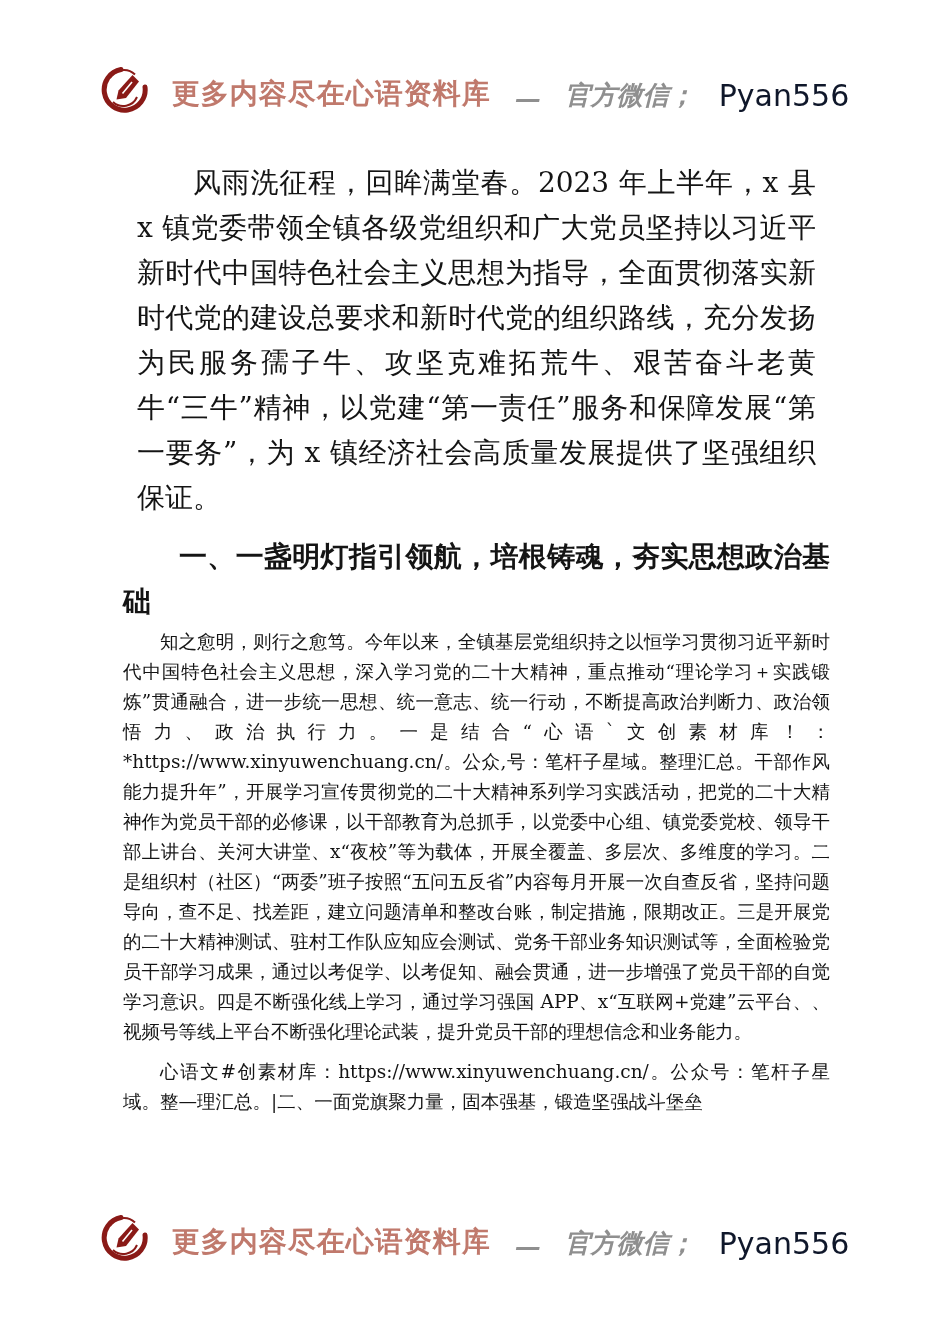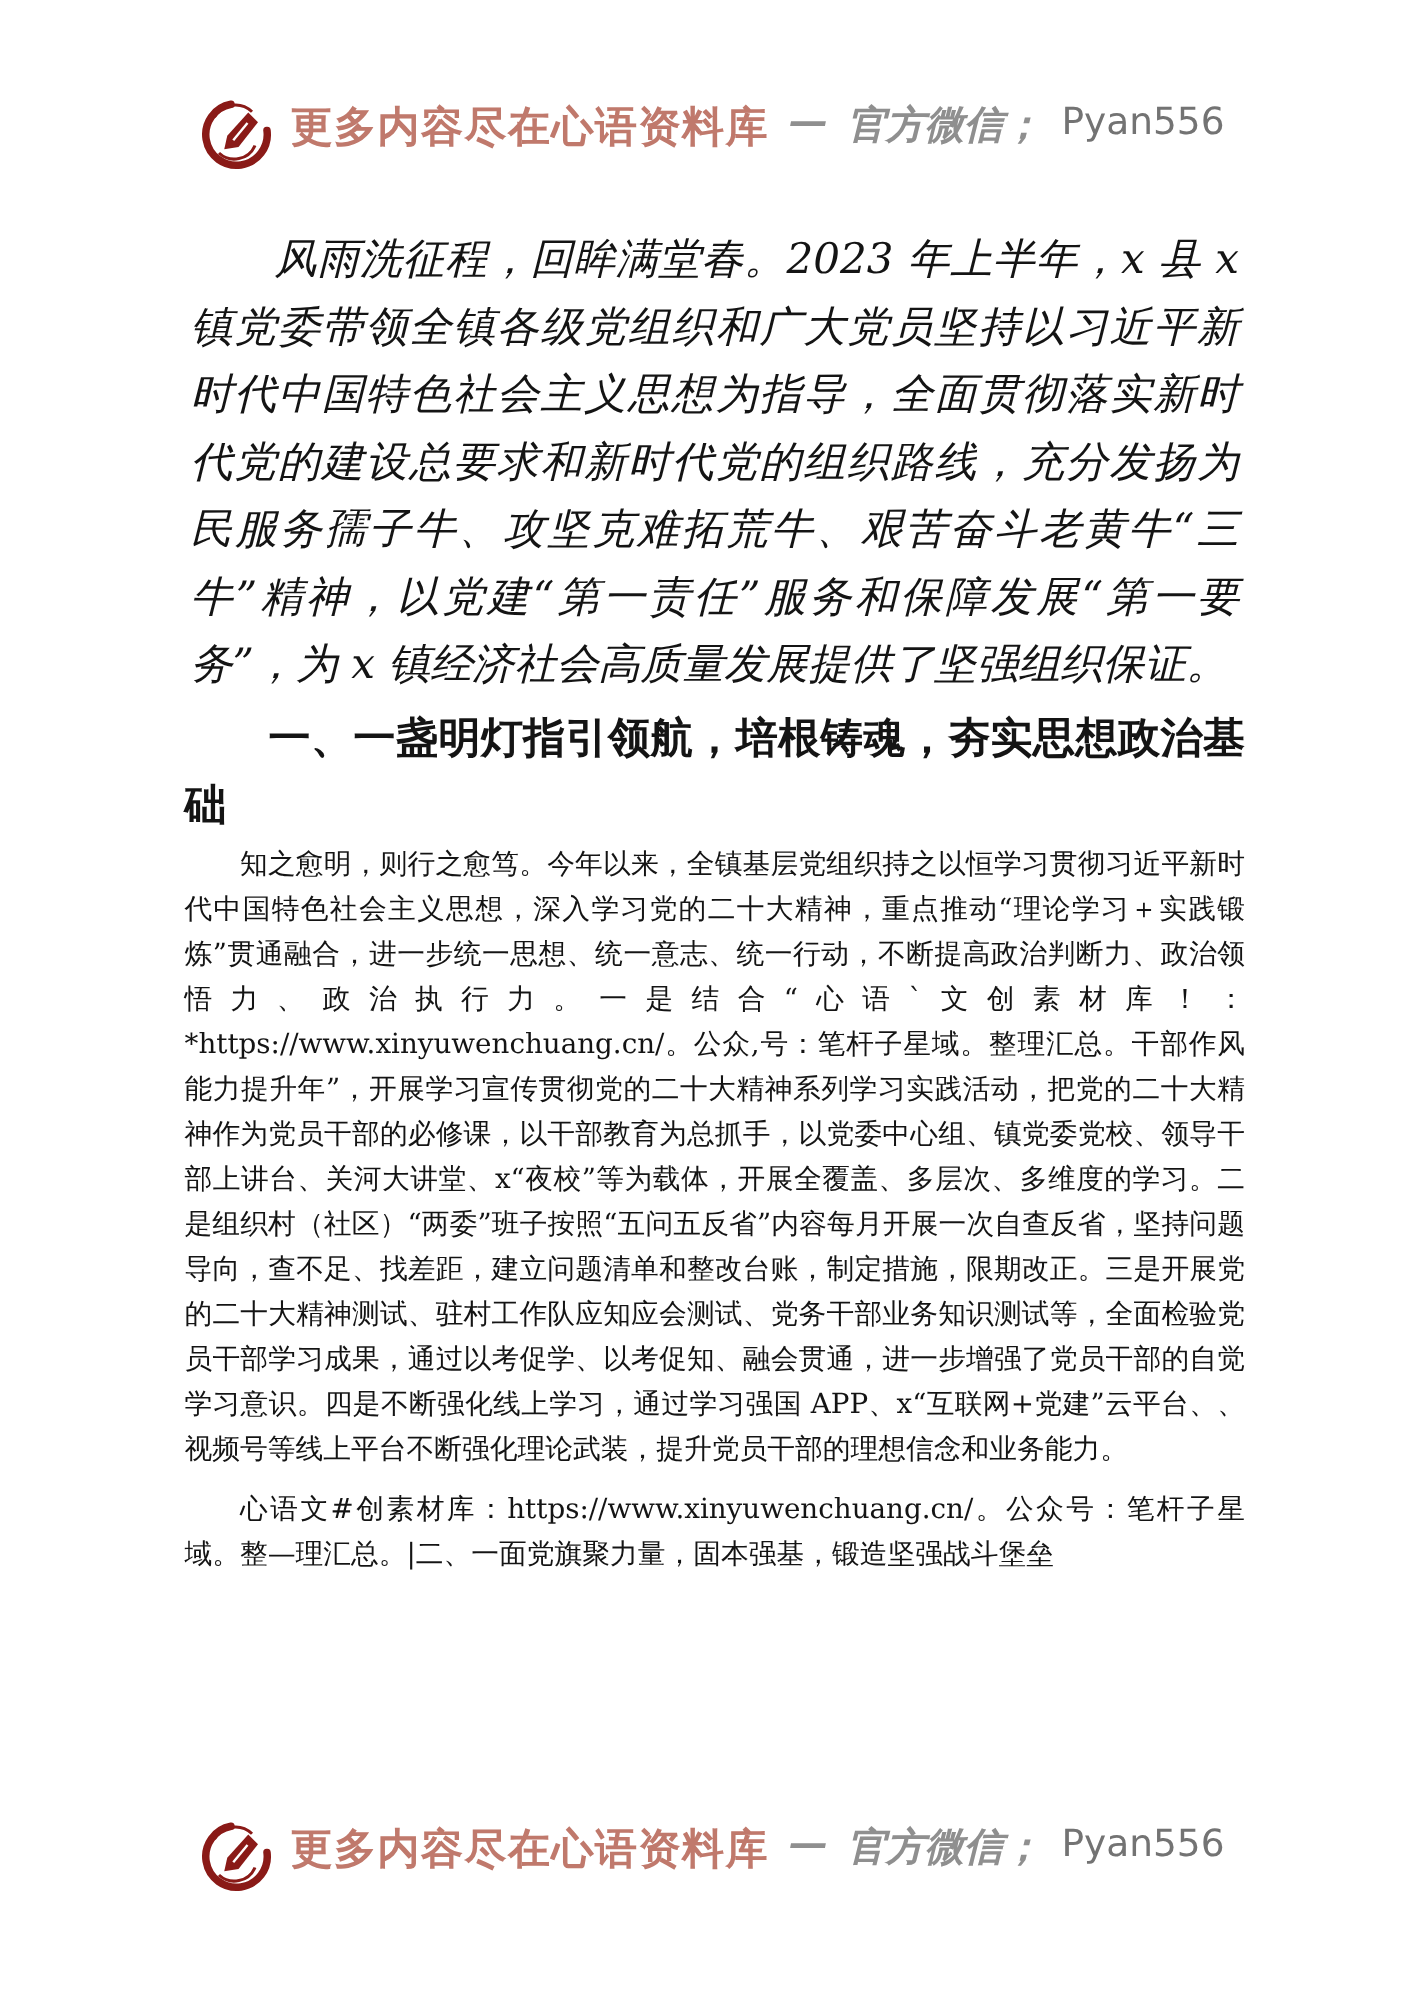--- a/index.html
+++ b/index.html
@@ -16,23 +16,23 @@
     font-family: "DejaVu Serif", "Liberation Serif", serif;
     color: #141414;
   }
 
   
   .watermark {
     position: absolute;
     left: 0;
     right: 0;
     display: flex;
-    align-items: flex-start;
+    align-items: flex-end;
     justify-content: center;
-    gap: 13px;
+    gap: 24px;
     white-space: nowrap;
   }
   .wm-header { top: 66px; }
   .wm-footer { top: 1214px; }
   .wm-logo {
     width: 47px;
     height: 47px;
     flex: 0 0 auto;
   }
   .wm-main {
@@ -41,42 +41,41 @@
     color: #c0796c;
     letter-spacing: 1px;
   }
   .wm-sep, .wm-label {
     font-size: 26px;
     color: #8f8f8f;
     font-style: italic;
     font-weight: bold;
   }
   .wm-id {
-    font-size: 25px;
-    color: #737373;
+    font-size: 30px;
+    color: #0f172a;
     font-family: "DejaVu Sans", "Liberation Sans", sans-serif;
     font-style: normal;
   }
 
   
   .content {
     position: absolute;
     top: 146px;
     left: 123px;
     width: 707px;
   }
   .para-large {
-    margin: 4px;
+    margin: 14px;
     font-size: 28px;
     line-height: 45px;
     text-indent: 2em;
     text-align: justify;
     text-justify: inter-ideograph;
     overflow-wrap: break-word;
-    font-style: italic;
   }
   .heading-large {
     margin: 2px 0 3px 0;
     font-size: 28px;
     line-height: 45px;
     font-weight: bold;
     text-indent: 2em;
     text-align: justify;
     text-justify: inter-ideograph;
   }

